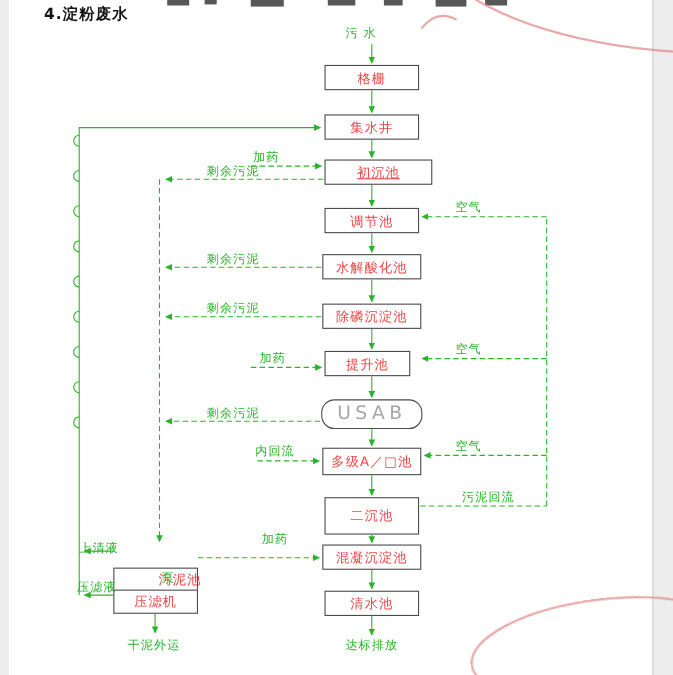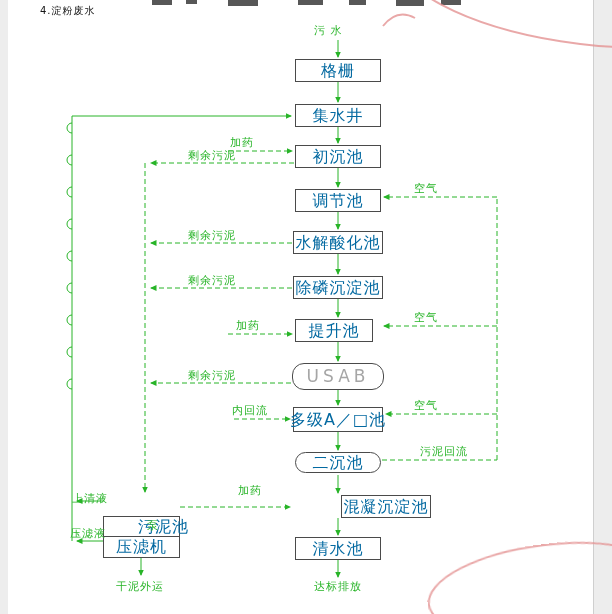--- a/index.html
+++ b/index.html
@@ -5,27 +5,27 @@
   html,body{margin:0;padding:0;}
   body{
     width:612px;height:614px;position:relative;overflow:hidden;
     background:#ffffff;font-family:"DejaVu Sans",sans-serif;
   }
   .edge-strip{position:absolute;top:0;bottom:0;background:#ededed;z-index:0;}
   .edge-strip.left{left:0;width:8px;}
   .edge-strip.right{right:0;width:18px;border-left:1px solid #cfcfcf;}
   .title{
     position:absolute;left:40px;top:4px;z-index:3;
-    font-size:10px;font-weight:normal;color:#141414;letter-spacing:1px;
+    font-size:14px;font-weight:bold;color:#141414;letter-spacing:1px;
   }
   svg.lines{position:absolute;left:0;top:0;z-index:1;}
   .box{
     position:absolute;z-index:2;box-sizing:border-box;
     background:#ffffff;border:1px solid #4a4a4a;
-    color:#0369a1;font-size:16px;line-height:1;
+    color:#ef4444;font-size:12px;line-height:1;
     display:flex;align-items:center;justify-content:center;
     white-space:nowrap;letter-spacing:1px;
   }
   .box.usab{color:#a6a6a6;font-size:17px;letter-spacing:4px;}
   .lbl{
     position:absolute;z-index:2;color:#28b428;font-size:11px;
     line-height:1.2;white-space:nowrap;letter-spacing:1px;
   }
   .lbl.center{text-align:left;}
 </style>
@@ -118,29 +118,29 @@
     <path d="M382 460 H497"></path>
   </g>
 </svg>
 
 <div class="lbl center" style="left:314px;top:24px;width:48px;">污 水</div>
 <div class="lbl center" style="left:314px;top:580px;width:48px;">达标排放</div>
 <div class="lbl center" style="left:116px;top:580px;width:52px;">干泥外运</div>
 
 <div class="box" style="left:295px;top:59px;width:86px;height:23px;">格栅</div>
 <div class="box" style="left:295px;top:104px;width:86px;height:23px;">集水井</div>
-<div class="box" style="left:295px;top:145px;width:86px;height:23px;">初沉池</div>
+<div class="box" style="left:295px;top:145px;width:98px;height:23px;text-decoration:underline;">初沉池</div>
 <div class="box" style="left:295px;top:189px;width:86px;height:23px;">调节池</div>
 <div class="box" style="left:293px;top:231px;width:90px;height:23px;text-align:center;">水解酸化池</div>
 <div class="box" style="left:293px;top:276px;width:90px;height:23px;">除磷沉淀池</div>
 <div class="box" style="left:295px;top:319px;width:78px;height:23px;">提升池</div>
 <div class="box usab" style="left:292px;top:363px;width:92px;height:27px;border-radius:12px;">USAB</div>
 <div class="box" style="left:293px;top:407px;width:90px;height:25px;">多级A／□池</div>
-<div class="box" style="left:295px;top:452px;width:86px;height:21px;border-radius:11px;">二沉池</div>
-<div class="box" style="left:293px;top:495px;width:90px;height:23px;margin-left:48px;">混凝沉淀池</div>
+<div class="box" style="left:295px;top:452px;width:86px;height:34px;">二沉池</div>
+<div class="box" style="left:293px;top:495px;width:90px;height:23px;">混凝沉淀池</div>
 <div class="box" style="left:295px;top:537px;width:86px;height:23px;text-align:center;">清水池</div>
 
 <div class="box" style="left:103px;top:516px;width:77px;height:22px;padding-left:44px;">污泥池</div>
 <div class="box" style="left:103px;top:536px;width:77px;height:22px;">压滤机</div>
 
 <div class="lbl" style="left:230px;top:136px;">加药</div>
 <div class="lbl" style="left:188px;top:149px;">剩余污泥</div>
 <div class="lbl" style="left:414px;top:182px;">空气</div>
 <div class="lbl" style="left:188px;top:229px;">剩余污泥</div>
 <div class="lbl" style="left:188px;top:274px;">剩余污泥</div>

